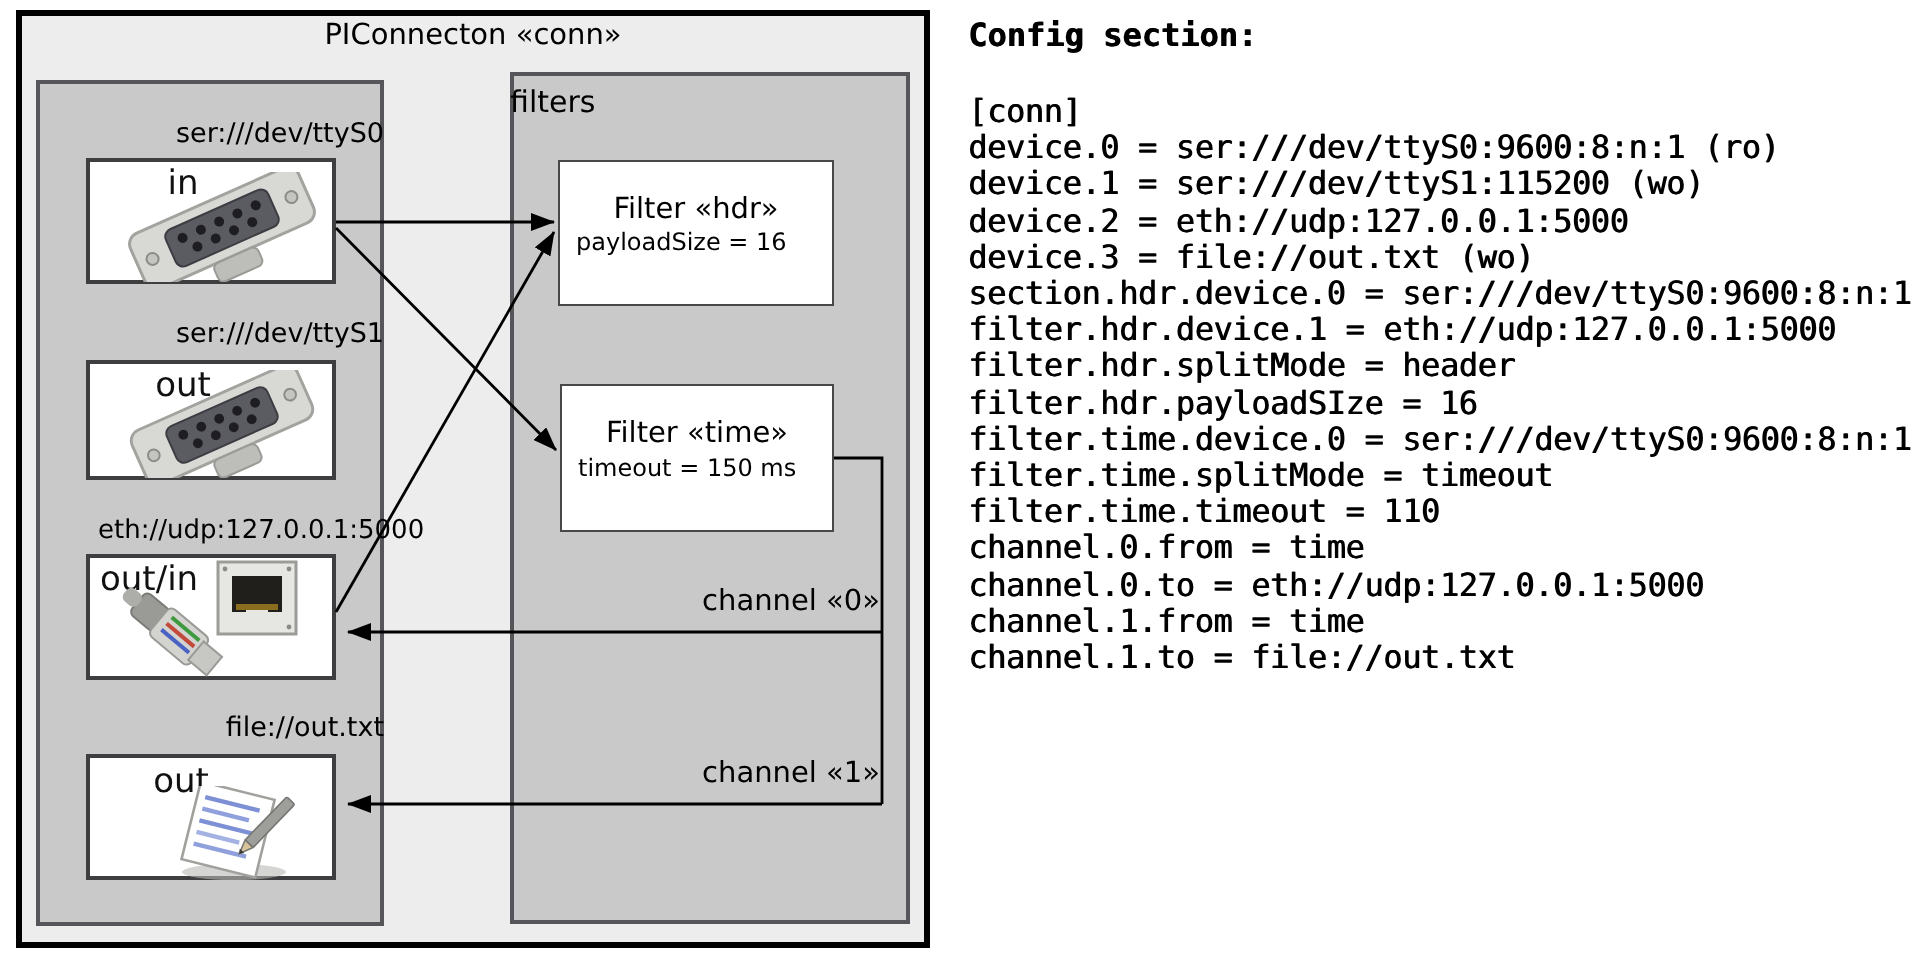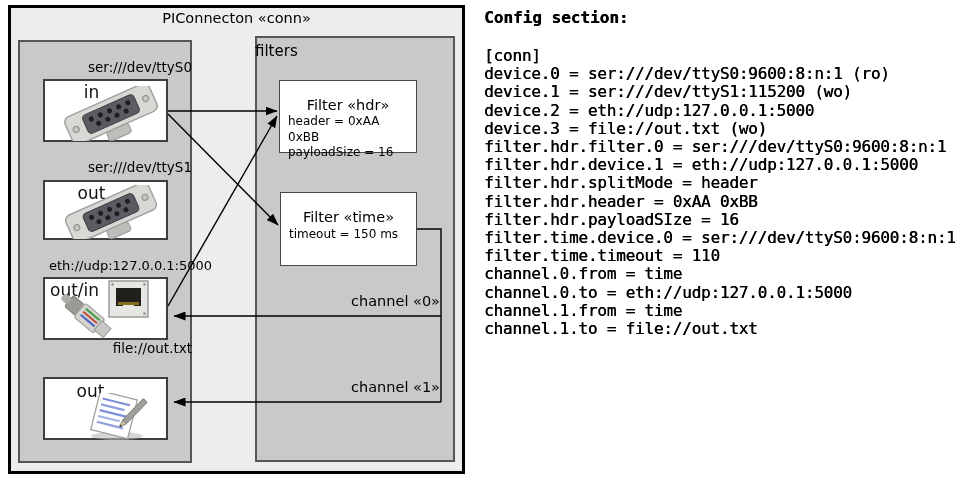--- a/index.html
+++ b/index.html
@@ -16,21 +16,21 @@
   .outer-title { left:8px; top:10px; width:457px; text-align:center;
                  font-size:14.5px; }
 
   .panel { background:#c9c9c9; border:2px solid #56565a; }
   .devices-panel { left:18px; top:40px; width:174px; height:423px; }
   .filters-panel { left:255px; top:36px; width:200px; height:426px; }
   .filters-title { left:255px; top:42px; width:200px; text-align:left; font-size:15px; }
 
   .dev-label { left:18px; width:174px; text-align:right; font-size:13.5px; }
   .dev-label.small { font-size:13px; }
-  .lbl1 { top:59px; } .lbl2 { top:159px; } .lbl3 { top:258px;padding-left:31px; } .lbl4 { top:340px;padding-left:45px; }
+  .lbl1 { top:59px; } .lbl2 { top:159px; } .lbl3 { top:258px;padding-left:31px; } .lbl4 { top:356px;padding-left:45px; }
 
   .dev-box { left:43px; width:125px; background:#fff; border:2px solid #3e3e40; }
   .box1 { top:79px;  height:63px;padding-left:35px; }
   .box2 { top:180px; height:60px; }
   .box3 { top:277px; height:63px;padding-left:33px; }
   .box4 { top:377px; height:63px; }
 
   .dev-mode { position:absolute; font-size:17px; line-height:20px; color:#111; }
   .mode-center { left:0; right:28px; top:1px; text-align:center; }
   .mode-left   { left:5px; top:1px; }
@@ -161,21 +161,20 @@
           <rect x="40" y="20" width="30" height="5.5" rx="1" fill="#9e9e9b" stroke="#767673" stroke-width="0.8"></rect>
           <polygon points="40,20 33,22.7 40,25.5" fill="#d8c49a" stroke="#767673" stroke-width="0.8"></polygon>
           <polygon points="35,21.1 33,22.7 35,24.3" fill="#3a3a37"></polygon>
         </g>
       </svg>
     </div>
 
     <div class="abs filter-box filter-hdr">
       <div class="filter-title">Filter «hdr»</div>
       <div class="filter-props props-hdr">
-        <div>header = 0xAA 0xBB</div>
         <div>payloadSize = 16</div>
       </div>
     </div>
 
     <div class="abs filter-box filter-time">
       <div class="filter-title">Filter «time»</div>
       <div class="filter-props props-time">
         <div>timeout = 150 ms</div>
       </div>
     </div>
@@ -201,26 +200,26 @@
   </div>
 
   <div class="config">
     <div class="config-heading">Config section:</div>
     <div class="config-lines">
       <div>[conn]</div>
       <div>device.0 = ser:///dev/ttyS0:9600:8:n:1 (ro)</div>
       <div>device.1 = ser:///dev/ttyS1:115200 (wo)</div>
       <div>device.2 = eth://udp:127.0.0.1:5000</div>
       <div>device.3 = file://out.txt (wo)</div>
-      <div>filter.hdr.filter.0 = ser:///dev/ttyS0:9600:8:n:1</div>
+      <div>section.hdr.device.0 = ser:///dev/ttyS0:9600:8:n:1</div>
       <div>filter.hdr.device.1 = eth://udp:127.0.0.1:5000</div>
       <div>filter.hdr.splitMode = header</div>
-      <div>filter.hdr.header = 0xAA 0xBB</div>
       <div>filter.hdr.payloadSIze = 16</div>
       <div>filter.time.device.0 = ser:///dev/ttyS0:9600:8:n:1</div>
+      <div>filter.time.splitMode = timeout</div>
       <div>filter.time.timeout = 110</div>
       <div>channel.0.from = time</div>
       <div>channel.0.to = eth://udp:127.0.0.1:5000</div>
       <div>channel.1.from = time</div>
       <div>channel.1.to = file://out.txt</div>
     </div>
   </div>
 
 </div>
 

